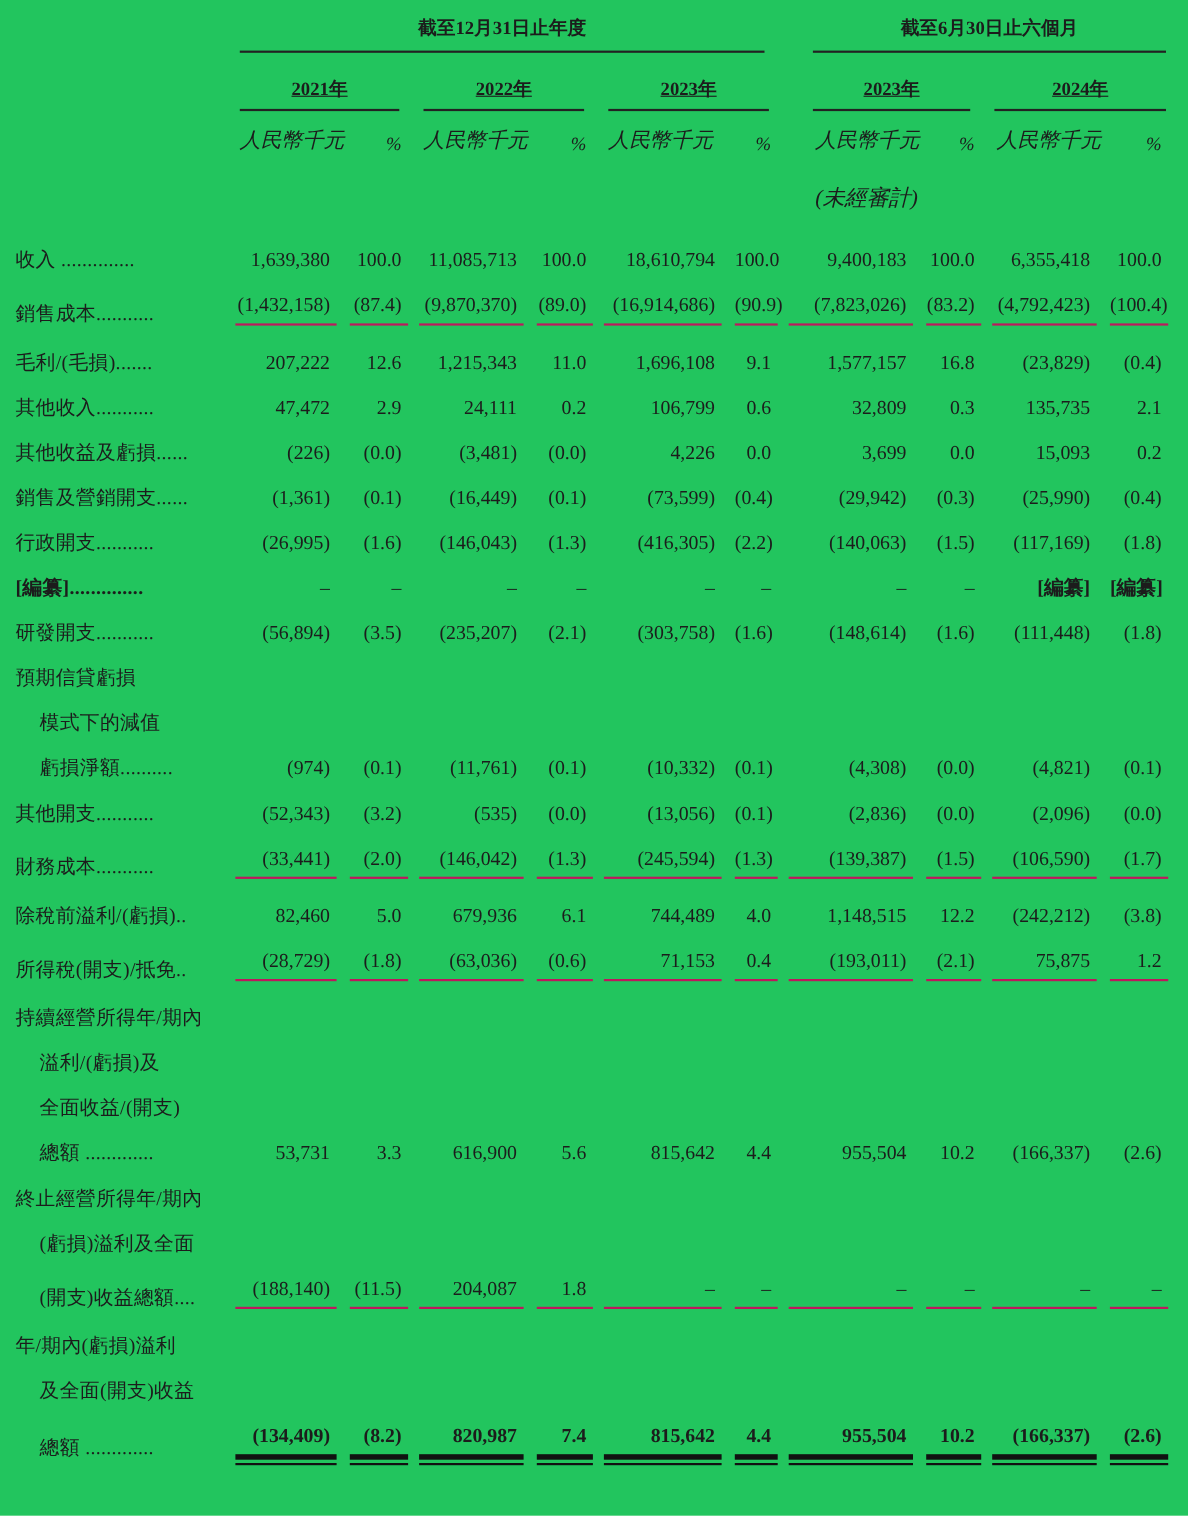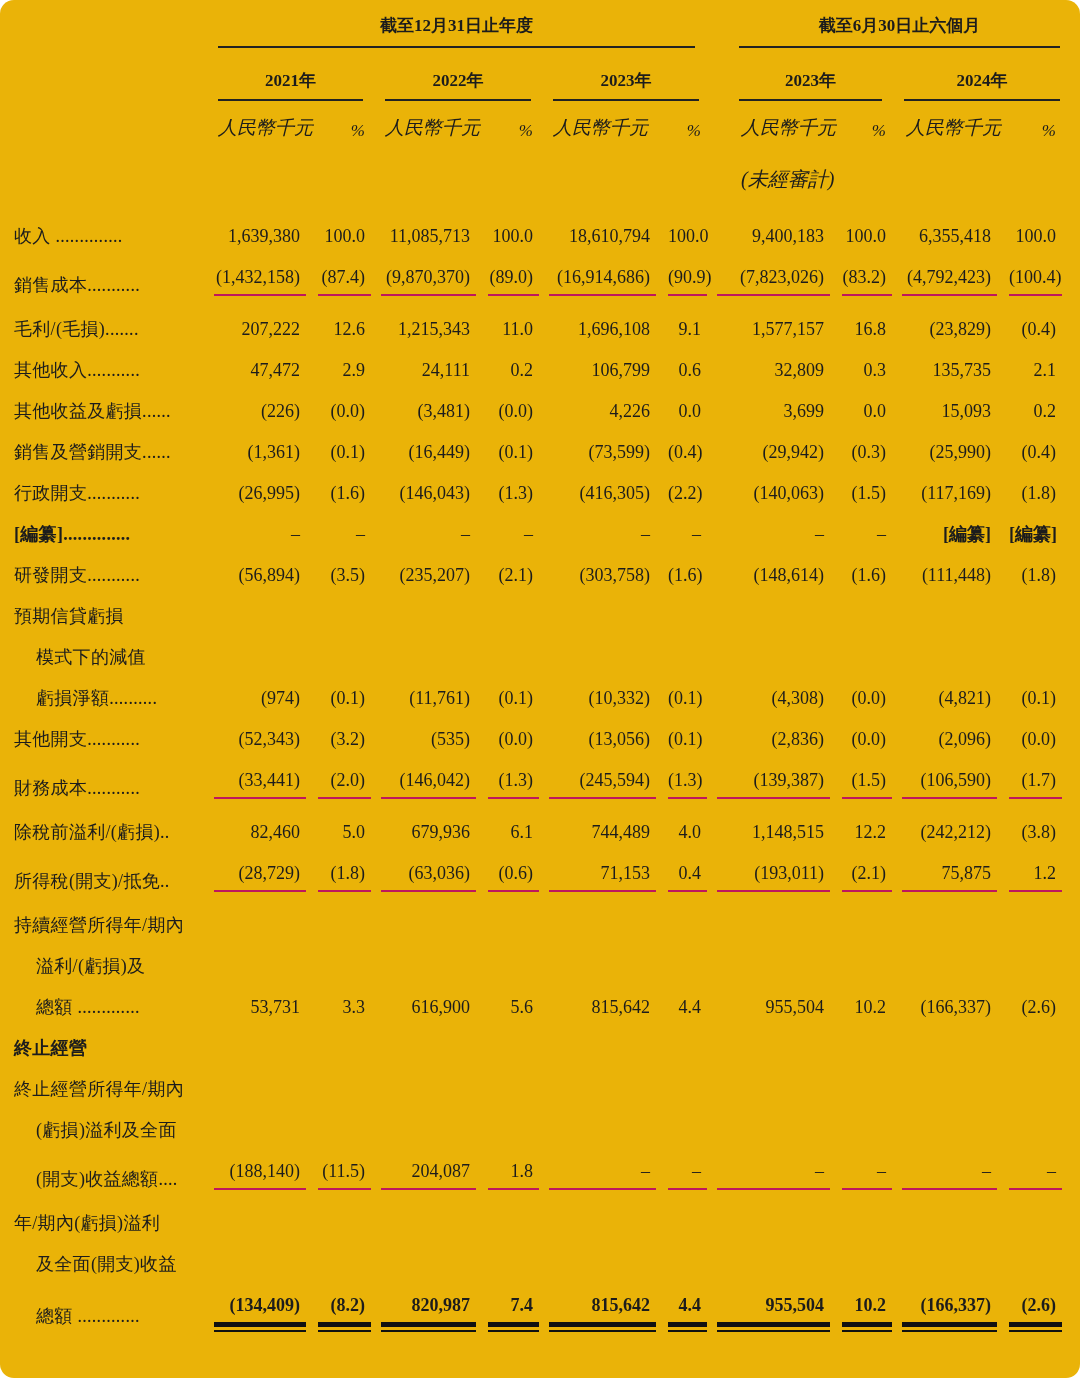--- a/index.html
+++ b/index.html
@@ -1,31 +1,31 @@
 <!DOCTYPE html>
 <html><head>
 <meta charset="utf-8">
 <style>
   html,body{margin:0;padding:0;background:#ffffff;}
   .page{
     width:1080px;height:1378px;box-sizing:border-box;
-    padding:10px 18px 8px 14px;background:#eab308;
-    font-family:"Liberation Serif","DejaVu Serif",serif;color:#1c1c1c;border-radius:14px;
+    padding:10px 18px 8px 14px;background:#22c55e;
+    font-family:"Liberation Serif","DejaVu Serif",serif;color:#1c1c1c;
   }
   table{border-collapse:collapse;table-layout:fixed;width:1048px;}
   th,td{margin:0;border:0;font-weight:normal;}
 
   
   th.sp{width:190px;}
   .grp{padding:4px 0 0 0;vertical-align:bottom;}
   .gin{border-bottom:2.5px solid #222;padding-bottom:9px;text-align:center;
        font-weight:bold;font-size:17px;}
   .g1{margin:0 12px 0 14px;}
   .g2{margin:0 2px 0 32px;}
-  .yr{padding:7px 0 0 0;vertical-align:bottom;}
+  .yr{padding:7px 0 0 0;vertical-align:bottom;text-decoration:underline;}
   .yin{border-bottom:2px solid #222;padding-bottom:7px;text-align:center;
        font-weight:bold;font-size:17px;margin:0 8px 0 14px;}
   .y4{margin-left:32px;margin-right:10px;}
   .y5{margin-left:12px;margin-right:2px;margin-top:14px;}
   .unit{padding:14px 0 5px 14px;font-style:italic;font-size:19px;text-align:left;
         vertical-align:bottom;white-space:nowrap;}
   .u-b{padding-left:34px;}
   .pctl{padding:14px 6px 5px 0;font-style:italic;font-size:17px;text-align:right;
         vertical-align:bottom;}
   .unaud{padding:20px 0 2px 34px;font-style:italic;font-size:20px;text-align:left;}
@@ -589,20 +589,24 @@
         </tr>
         <tr>
           <td class="lbl">持續經營所得年/期內</td>
           <td colspan="10"></td>
         </tr>
         <tr>
           <td class="lbl ind">溢利/(虧損)及</td>
           <td colspan="10"></td>
         </tr>
         <tr>
+          <td class="lbl ind">全面收益/(開支)</td>
+          <td colspan="10"></td>
+        </tr>
+        <tr>
           <td class="lbl ind">總額 .............</td>
           <td class="rmb">
             <div class="cv">53,731</div>
           </td>
           <td class="pc">
             <div class="cv">3.3</div>
           </td>
           <td class="rmb">
             <div class="cv">616,900</div>
           </td>
@@ -620,24 +624,20 @@
           </td>
           <td class="pc">
             <div class="cv">10.2</div>
           </td>
           <td class="rmb">
             <div class="cv">(166,337)</div>
           </td>
           <td class="pc">
             <div class="cv">(2.6)</div>
           </td>
-        </tr>
-        <tr>
-          <td class="lbl b">終止經營</td>
-          <td colspan="10"></td>
         </tr>
         <tr>
           <td class="lbl">終止經營所得年/期內</td>
           <td colspan="10"></td>
         </tr>
         <tr>
           <td class="lbl ind">(虧損)溢利及全面</td>
           <td colspan="10"></td>
         </tr>
         <tr class="urow">

